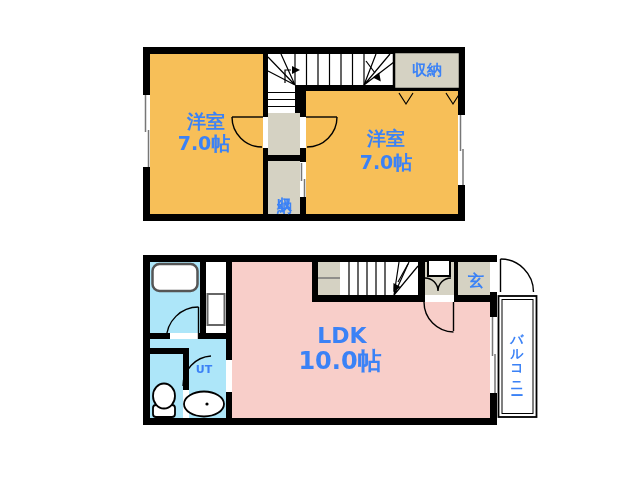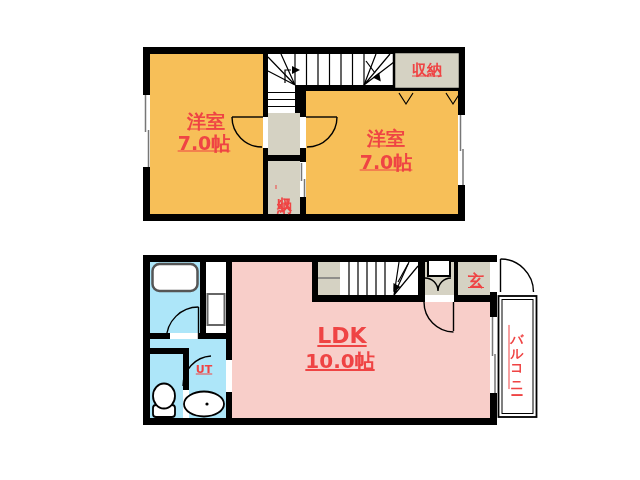--- a/index.html
+++ b/index.html
@@ -1,20 +1,20 @@
 <!DOCTYPE html>
 <html style="--c-room: #F7BF58; --c-ldk: #F8CEC9; --c-wet: #ADE6F9; --c-gray: #D5D2C3; --c-wall: #000000;"><head>
 <meta charset="utf-8">
 <style>
   html,body{margin:0;padding:0;background:#fff;}
   .plan{position:relative;width:640px;height:480px;background:#fff;overflow:hidden;
         font-family:"DejaVu Sans","Liberation Sans",sans-serif;}
   .plan svg{position:absolute;left:0;top:0;}
-  .label{position:absolute;transform:translate(-50%,-50%);color:#ef4444;font-weight:bold;
-         white-space:nowrap;line-height:1;text-align:center;text-decoration:underline;}
+  .label{position:absolute;transform:translate(-50%,-50%);color:#3b82f6;font-weight:bold;
+         white-space:nowrap;line-height:1;text-align:center;}
   .label.vert{writing-mode:vertical-rl;text-orientation:upright;letter-spacing:2px;}
   
   .f-room{fill:var(--c-room,#F7BF58);}
   .f-ldk{fill:var(--c-ldk,#F8CEC9);}
   .f-wet{fill:var(--c-wet,#ADE6F9);}
   .f-gray{fill:var(--c-gray,#D5D2C3);}
   .f-wall{fill:var(--c-wall,#000);}
   .f-white{fill:#fff;}
   .ln{stroke:#000;stroke-width:1.2;fill:none;}
   .ln-thin{stroke:#777;stroke-width:1.5;fill:none;}
@@ -158,17 +158,17 @@
 </svg>
 
   <div class="label" style="left:206px;top:121px;font-size:19px;">洋室</div>
   <div class="label" style="left:204px;top:143px;font-size:19px;">7.0帖</div>
   <div class="label" style="left:386px;top:138px;font-size:19px;">洋室</div>
   <div class="label" style="left:386px;top:162px;font-size:19px;">7.0帖</div>
   <div class="label" style="left:427px;top:70px;font-size:15px;">収納</div>
   <div class="label vert" style="left:284px;top:187px;font-size:15px;">収納</div>
 
   <div class="label" style="left:342px;top:336px;font-size:22px;">LDK</div>
-  <div class="label" style="left:340px;top:361px;font-size:20px;">10.0帖</div>
+  <div class="label" style="left:340px;top:361px;font-size:24px;">10.0帖</div>
   <div class="label" style="left:476px;top:281px;font-size:16px;">玄</div>
   <div class="label" style="left:204px;top:369px;font-size:11px;">UT</div>
   <div class="label vert" style="left:517px;top:357px;font-size:13px;letter-spacing:1px;">バルコニー</div>
 </div>
 
 </body></html>

